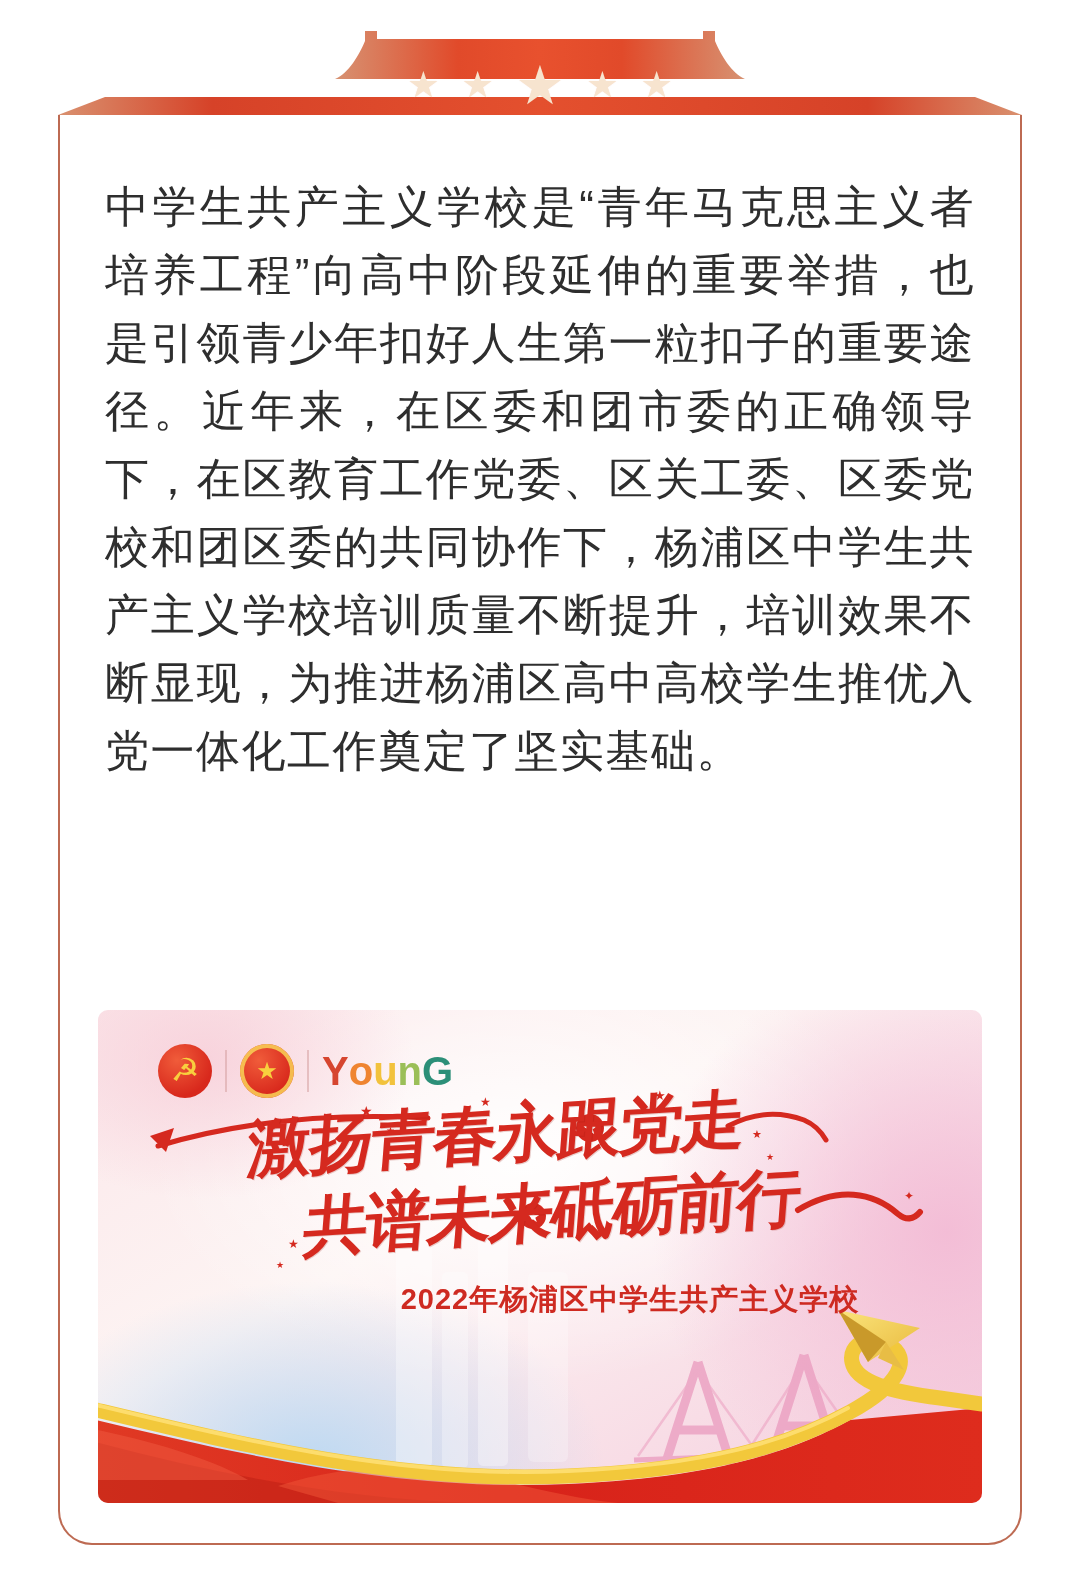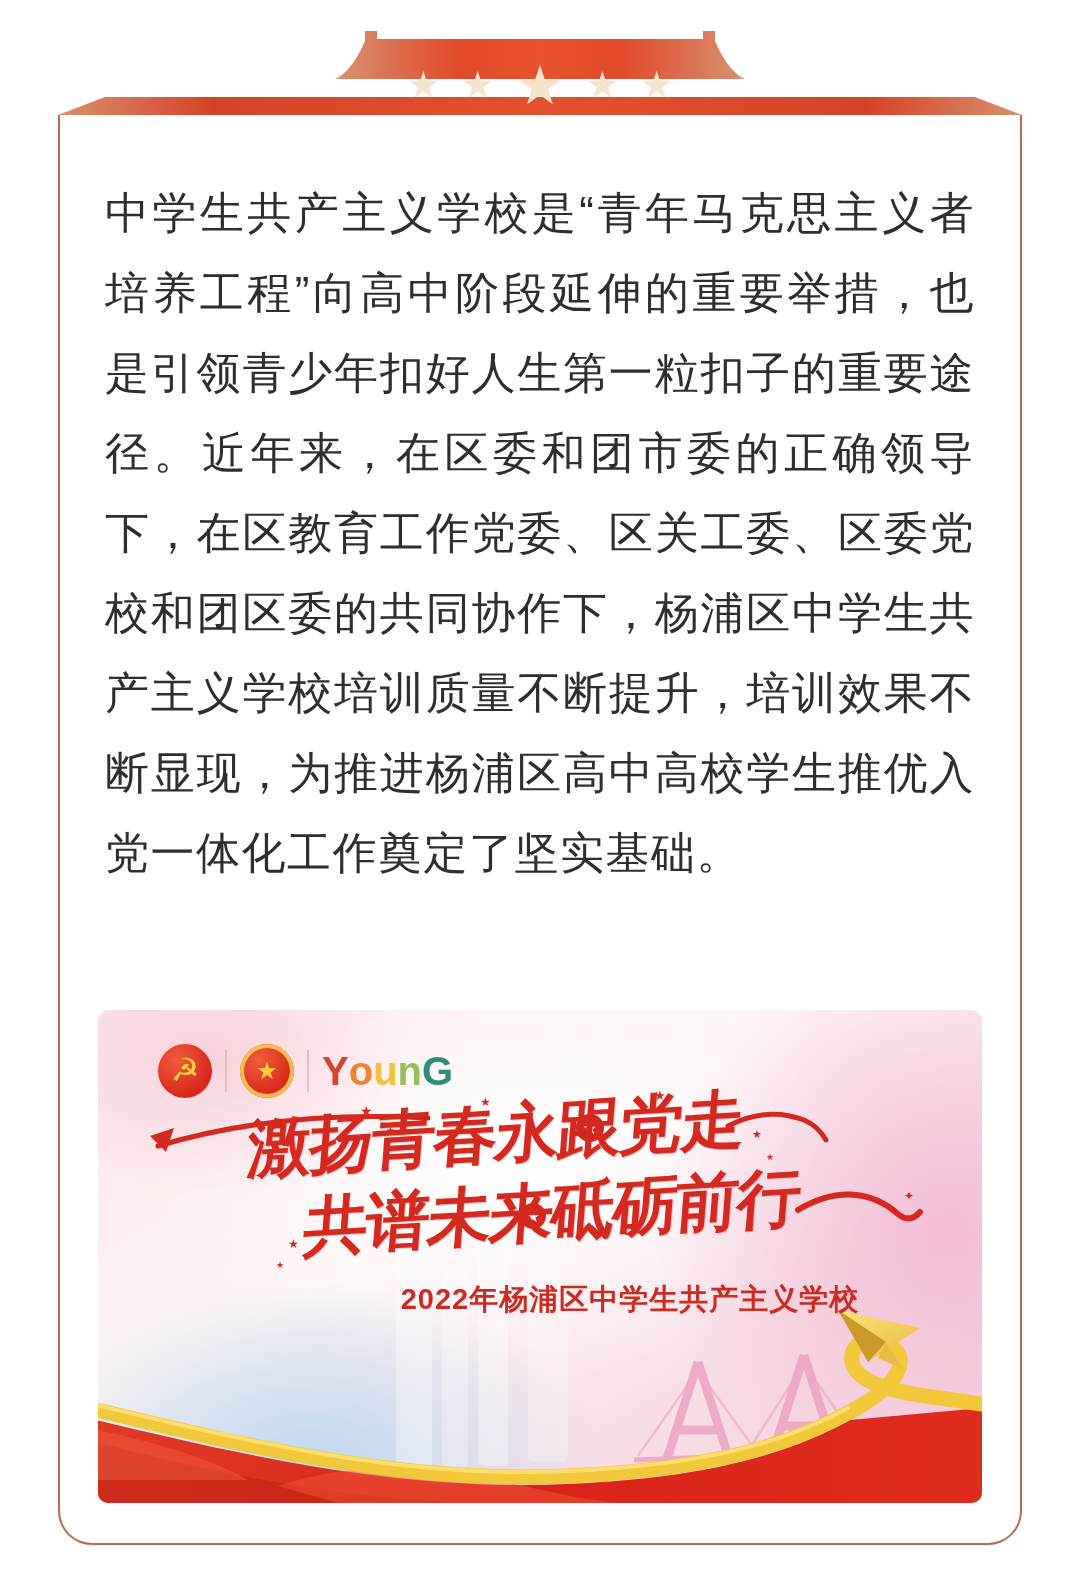--- a/index.html
+++ b/index.html
@@ -12,21 +12,21 @@
              align-items:center;gap:22px;z-index:3;color:var(--star-cream);line-height:1;}
   .hstar{display:block;transform:translateY(2px);text-shadow:0 0 1px rgba(230,120,80,.25);}
   .top-bar{position:absolute;left:58px;top:97px;width:964px;height:18px;z-index:2;
            background:linear-gradient(90deg,#d9916f 0%,#d64228 16%,#e4502e 50%,#d64228 84%,#d9916f 100%);
            clip-path:polygon(47px 0%,917px 0%,100% 100%,0% 100%);}
 
   
   .card{position:absolute;left:58px;top:115px;width:964px;height:1430px;box-sizing:border-box;
         background:#ffffff;border:2px solid var(--card-border);border-top:none;
         border-radius:0 0 34px 34px;z-index:1;}
-  .para{margin:0;padding:58px 45px 0 45px;font-size:44px;line-height:80px;letter-spacing:1.5px;
+  .para{margin:0;padding:58px 45px 0 45px;font-size:44px;line-height:68px;letter-spacing:1.5px;
         color:var(--text-color);font-weight:500;text-align:justify;}
 
   
   .banner{position:absolute;left:98px;top:1010px;width:884px;height:493px;border-radius:10px;
           overflow:hidden;z-index:4;
           background:
             radial-gradient(ellipse 420px 260px at 24% 92%, rgba(186,216,242,.95) 0%, rgba(186,216,242,0) 70%),
             radial-gradient(ellipse 420px 420px at 96% 45%, rgba(242,183,211,.85) 0%, rgba(242,183,211,0) 70%),
             radial-gradient(ellipse 300px 200px at 12% 10%, rgba(247,205,216,.8) 0%, rgba(247,205,216,0) 70%),
             radial-gradient(ellipse 500px 300px at 48% 30%, rgba(255,255,255,.95) 0%, rgba(255,255,255,0) 75%),

